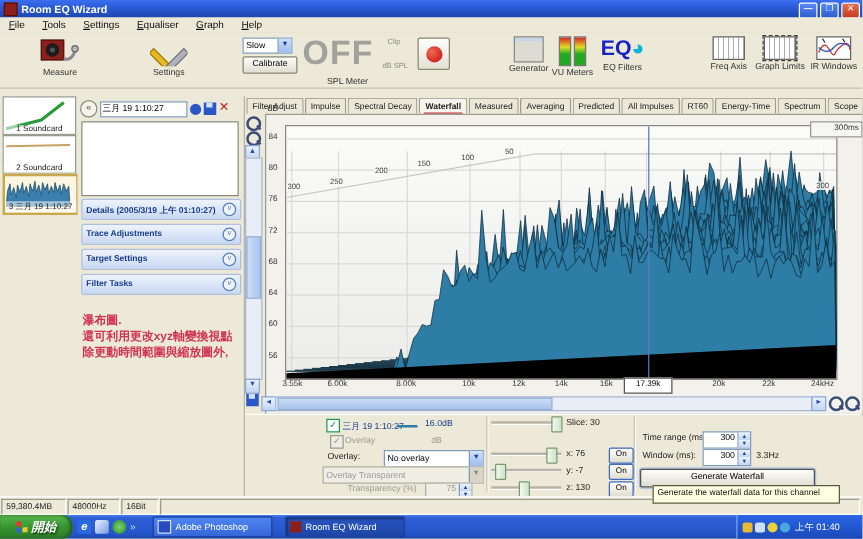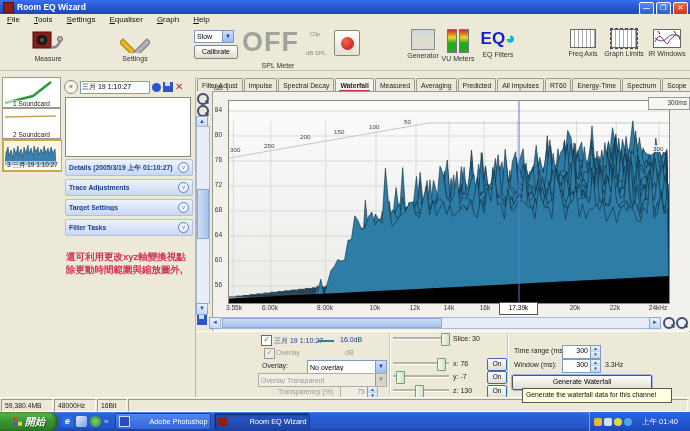--- a/index.html
+++ b/index.html
@@ -122,29 +122,29 @@
   .taskbar{left:0;top:412px;width:690px;height:19px;
     background:linear-gradient(180deg,#4a80ee 0%,#2e5fd6 12%,#2456c8 80%,#1b44a4 100%);display:flex;align-items:center;}
   .startbtn{width:58px;height:19px;border-radius:0 8px 8px 0;
     background:linear-gradient(180deg,#5cba52 0%,#3a9732 45%,#2c7d26 100%);
     display:flex;align-items:center;justify-content:center;gap:3px;color:#fff;
     font-weight:bold;font-style:italic;font-size:10px;text-shadow:1px 1px 1px #1a4a16;box-shadow:inset -2px 0 3px #1e5a1a;}
   .flag{width:9px;height:9px;display:grid;grid-template-columns:4px 4px;grid-template-rows:4px 4px;gap:1px;transform:skewY(-6deg);}
   .flag i{display:block;}
   .ql{display:flex;align-items:center;gap:3px;margin:0 4px;}
   .qlicon{width:11px;height:11px;border-radius:2px;font-size:9px;line-height:11px;text-align:center;color:#fff;}
-  .taskbtn{width:88px;height:15px;margin-left:3px;border-radius:2px;border:1px solid #1e3f9e;
+  .taskbtn{width:88px;height:15px;margin-left:10px;border-radius:2px;border:1px solid #1e3f9e;
     background:linear-gradient(180deg,#4f86f2,#3566d8);display:flex;align-items:center;gap:3px;
-    color:#fff;font-size:7.3px;padding:0 3px;white-space:nowrap;overflow:hidden;justify-content:space-between;}
+    color:#fff;font-size:7.3px;padding:0 3px;white-space:nowrap;overflow:hidden;}
   .taskbtn.pressed{background:linear-gradient(180deg,#2a55be,#1e46a8);box-shadow:inset 1px 1px 2px #10265e;}
   .ticon{width:9px;height:9px;flex:none;}
   .tray{position:absolute;right:0;top:412px;height:19px;width:96px;display:flex;align-items:center;gap:2px;
     background:linear-gradient(180deg,#2a66e8,#1a48b8);border-left:1px solid #7aa0f0;padding-left:4px;}
   .trayicon{width:8px;height:8px;border-radius:2px;}
-  .clock{color:#fff;font-size:7.5px;margin-left:8px;white-space:nowrap;}
+  .clock{color:#fff;font-size:7.5px;margin-left:2px;white-space:nowrap;}
 </style>
 </head>
 <body>
 
 <div class="abs titlebar">
   <div class="appicon"></div>
   <span>Room EQ Wizard</span>
   <div class="wbtns">
     <div class="wbtn">—</div>
     <div class="wbtn">❐</div>
@@ -271,20 +271,21 @@
   <div class="sect" style="top:122px;">
     <span class="st">Target Settings</span>
     <div class="sicon">v</div>
   </div>
   <div class="sect" style="top:142px;">
     <span class="st">Filter Tasks</span>
     <div class="sicon">v</div>
   </div>
 </div>
 <div class="abs redtext">
+  <div>瀑布圖.</div>
   <div>還可利用更改xyz軸變換視點</div>
   <div>除更動時間範圍與縮放圖外,</div>
 </div>
 
 <div class="abs tabs">
   <div class="tab">Filter Adjust</div>
   <div class="tab">Impulse</div>
   <div class="tab">Spectral Decay</div>
   <div class="tab active">Waterfall</div>
   <div class="tab">Measured</div>

